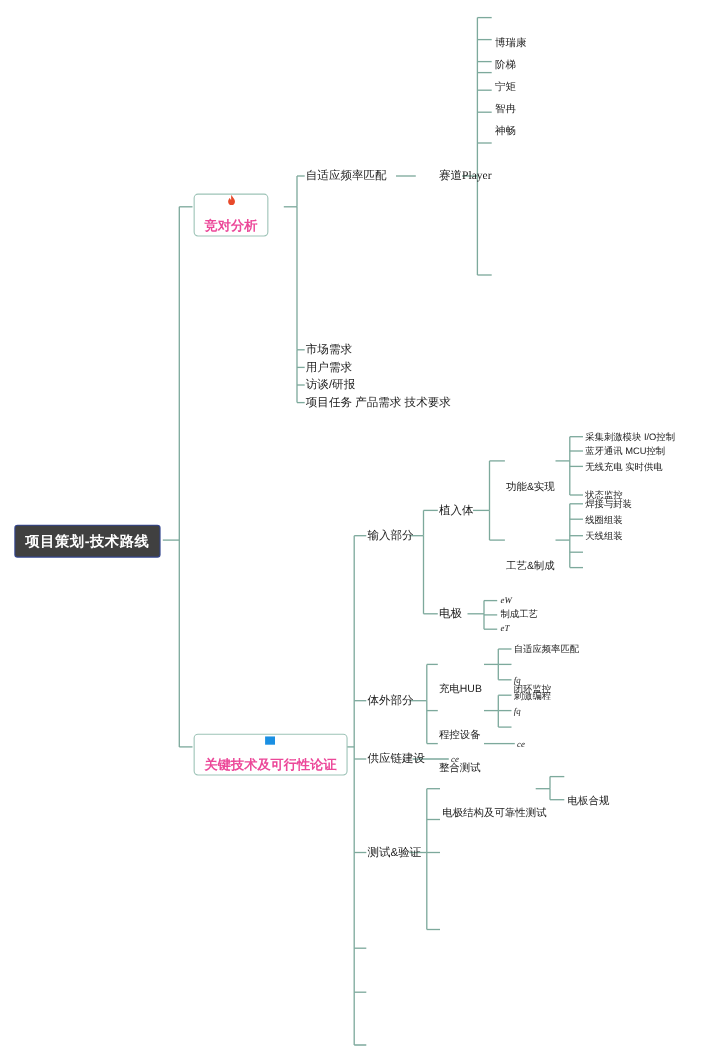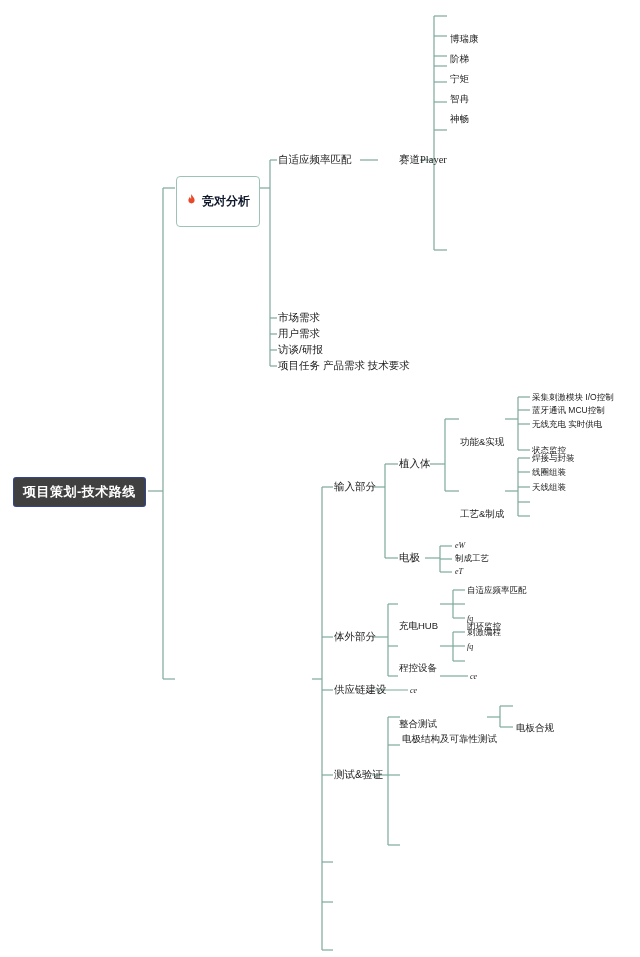--- a/index.html
+++ b/index.html
@@ -13,22 +13,22 @@
 
   
   .root{
     background:#404040;color:#ffffff;font-weight:bold;font-size:13px;
     padding:5px 9px;border-radius:2px;letter-spacing:.5px;
     box-shadow:0 0 0 1px #33458f;
   }
   
   .boxed{
     background:#ffffff;border:1px solid #9dc3b7;border-radius:4px;
-    padding:16px 9px;font-size:12px;font-weight:bold;color:#0f172a;
-    display:flex;align-items:center;gap:5px;
+    padding:0 9px;font-size:12px;font-weight:bold;color:#ec4899;
+    display:flex;align-items:center;gap:5px;flex-direction:column;
   }
   .lvl3{font-size:10.5px;color:#1b1b1b;}
   .lvl4{font-size:9.5px;color:#1b1b1b;margin-top:23px;}
   .lvl5{font-size:8.5px;color:#1b1b1b;}
   .tiny{font-size:8px;color:#222;font-family:"Liberation Serif","DejaVu Serif",serif;font-style:italic;}
   .ser{font-family:"Liberation Serif","DejaVu Serif",serif;}
   .ico{display:inline-block;line-height:1;}
   svg.lines{position:absolute;left:0;top:0;pointer-events:none;}
 </style>
 </head>
@@ -163,20 +163,28 @@
     <span class="ico">
       <svg width="11" height="13" viewBox="0 0 11 13">
         <path d="M5.5 0 C6.4 3 8.6 3.4 8.6 6.3 C8.6 8.1 7.4 9.4 5.5 9.4
                  C3.6 9.4 2.4 8.1 2.4 6.3 C2.4 4.6 3.3 4.2 3.8 2.8
                  C4.2 4 4.8 4.2 5.1 5 C5.4 3.4 4.7 2.2 5.5 0 Z" fill="#e8492a"></path>
       </svg>
     </span>
     <span>竞对分析</span>
   </div>
 
+  <div class="node boxed" style="left:176px;top:667px;">
+    <span class="ico">
+      <svg width="12" height="12" viewBox="0 0 12 12">
+        <rect x="1" y="1.5" width="9" height="7.5" fill="#1a8fe3"></rect>
+      </svg>
+    </span>
+    <span>关键技术及可行性论证</span>
+  </div>
 
   <div class="node lvl3" style="left:278px;top:153px;">自适应频率匹配</div>
   <div class="node lvl3" style="left:278px;top:311px;">市场需求</div>
   <div class="node lvl3" style="left:278px;top:327px;">用户需求</div>
   <div class="node lvl3" style="left:278px;top:343px;">访谈/研报</div>
   <div class="node lvl3" style="left:278px;top:359px;">项目任务 产品需求 技术要求</div>
 
   <div class="node lvl3 ser" style="left:379px;top:153px;margin-left:20px;">赛道Player</div>
 
   <div class="node lvl4" style="left:450px;top:10px;">博瑞康</div>
@@ -201,21 +209,21 @@
   <div class="node lvl5" style="left:532px;top:467px;">线圈组装</div>
   <div class="node lvl5" style="left:532px;top:482px;">天线组装</div>
 
   <div class="node tiny" style="left:455px;top:541px;">eW</div>
   <div class="node lvl5" style="left:455px;top:553px;">制成工艺</div>
   <div class="node tiny" style="left:455px;top:567px;">eT</div>
 
   <div class="node lvl3" style="left:334px;top:630px;">体外部分</div>
   <div class="node lvl4" style="left:399px;top:597px;">充电HUB</div>
   <div class="node lvl4" style="left:399px;top:639px;">程控设备</div>
-  <div class="node lvl4" style="left:399px;top:695px;text-align:right;">整合测试</div>
+  <div class="node lvl4" style="left:399px;top:669px;text-align:right;">整合测试</div>
 
   <div class="node lvl5" style="left:467px;top:585px;">自适应频率匹配</div>
   <div class="node lvl5" style="left:467px;top:621px;text-align:center;">闭环监控</div>
   <div class="node tiny" style="left:467px;top:614px;">fq</div>
 
   <div class="node lvl5" style="left:467px;top:627px;">刺激编程</div>
   <div class="node tiny" style="left:467px;top:642px;">fq</div>
 
   <div class="node tiny" style="left:470px;top:672px;">ce</div>
 

